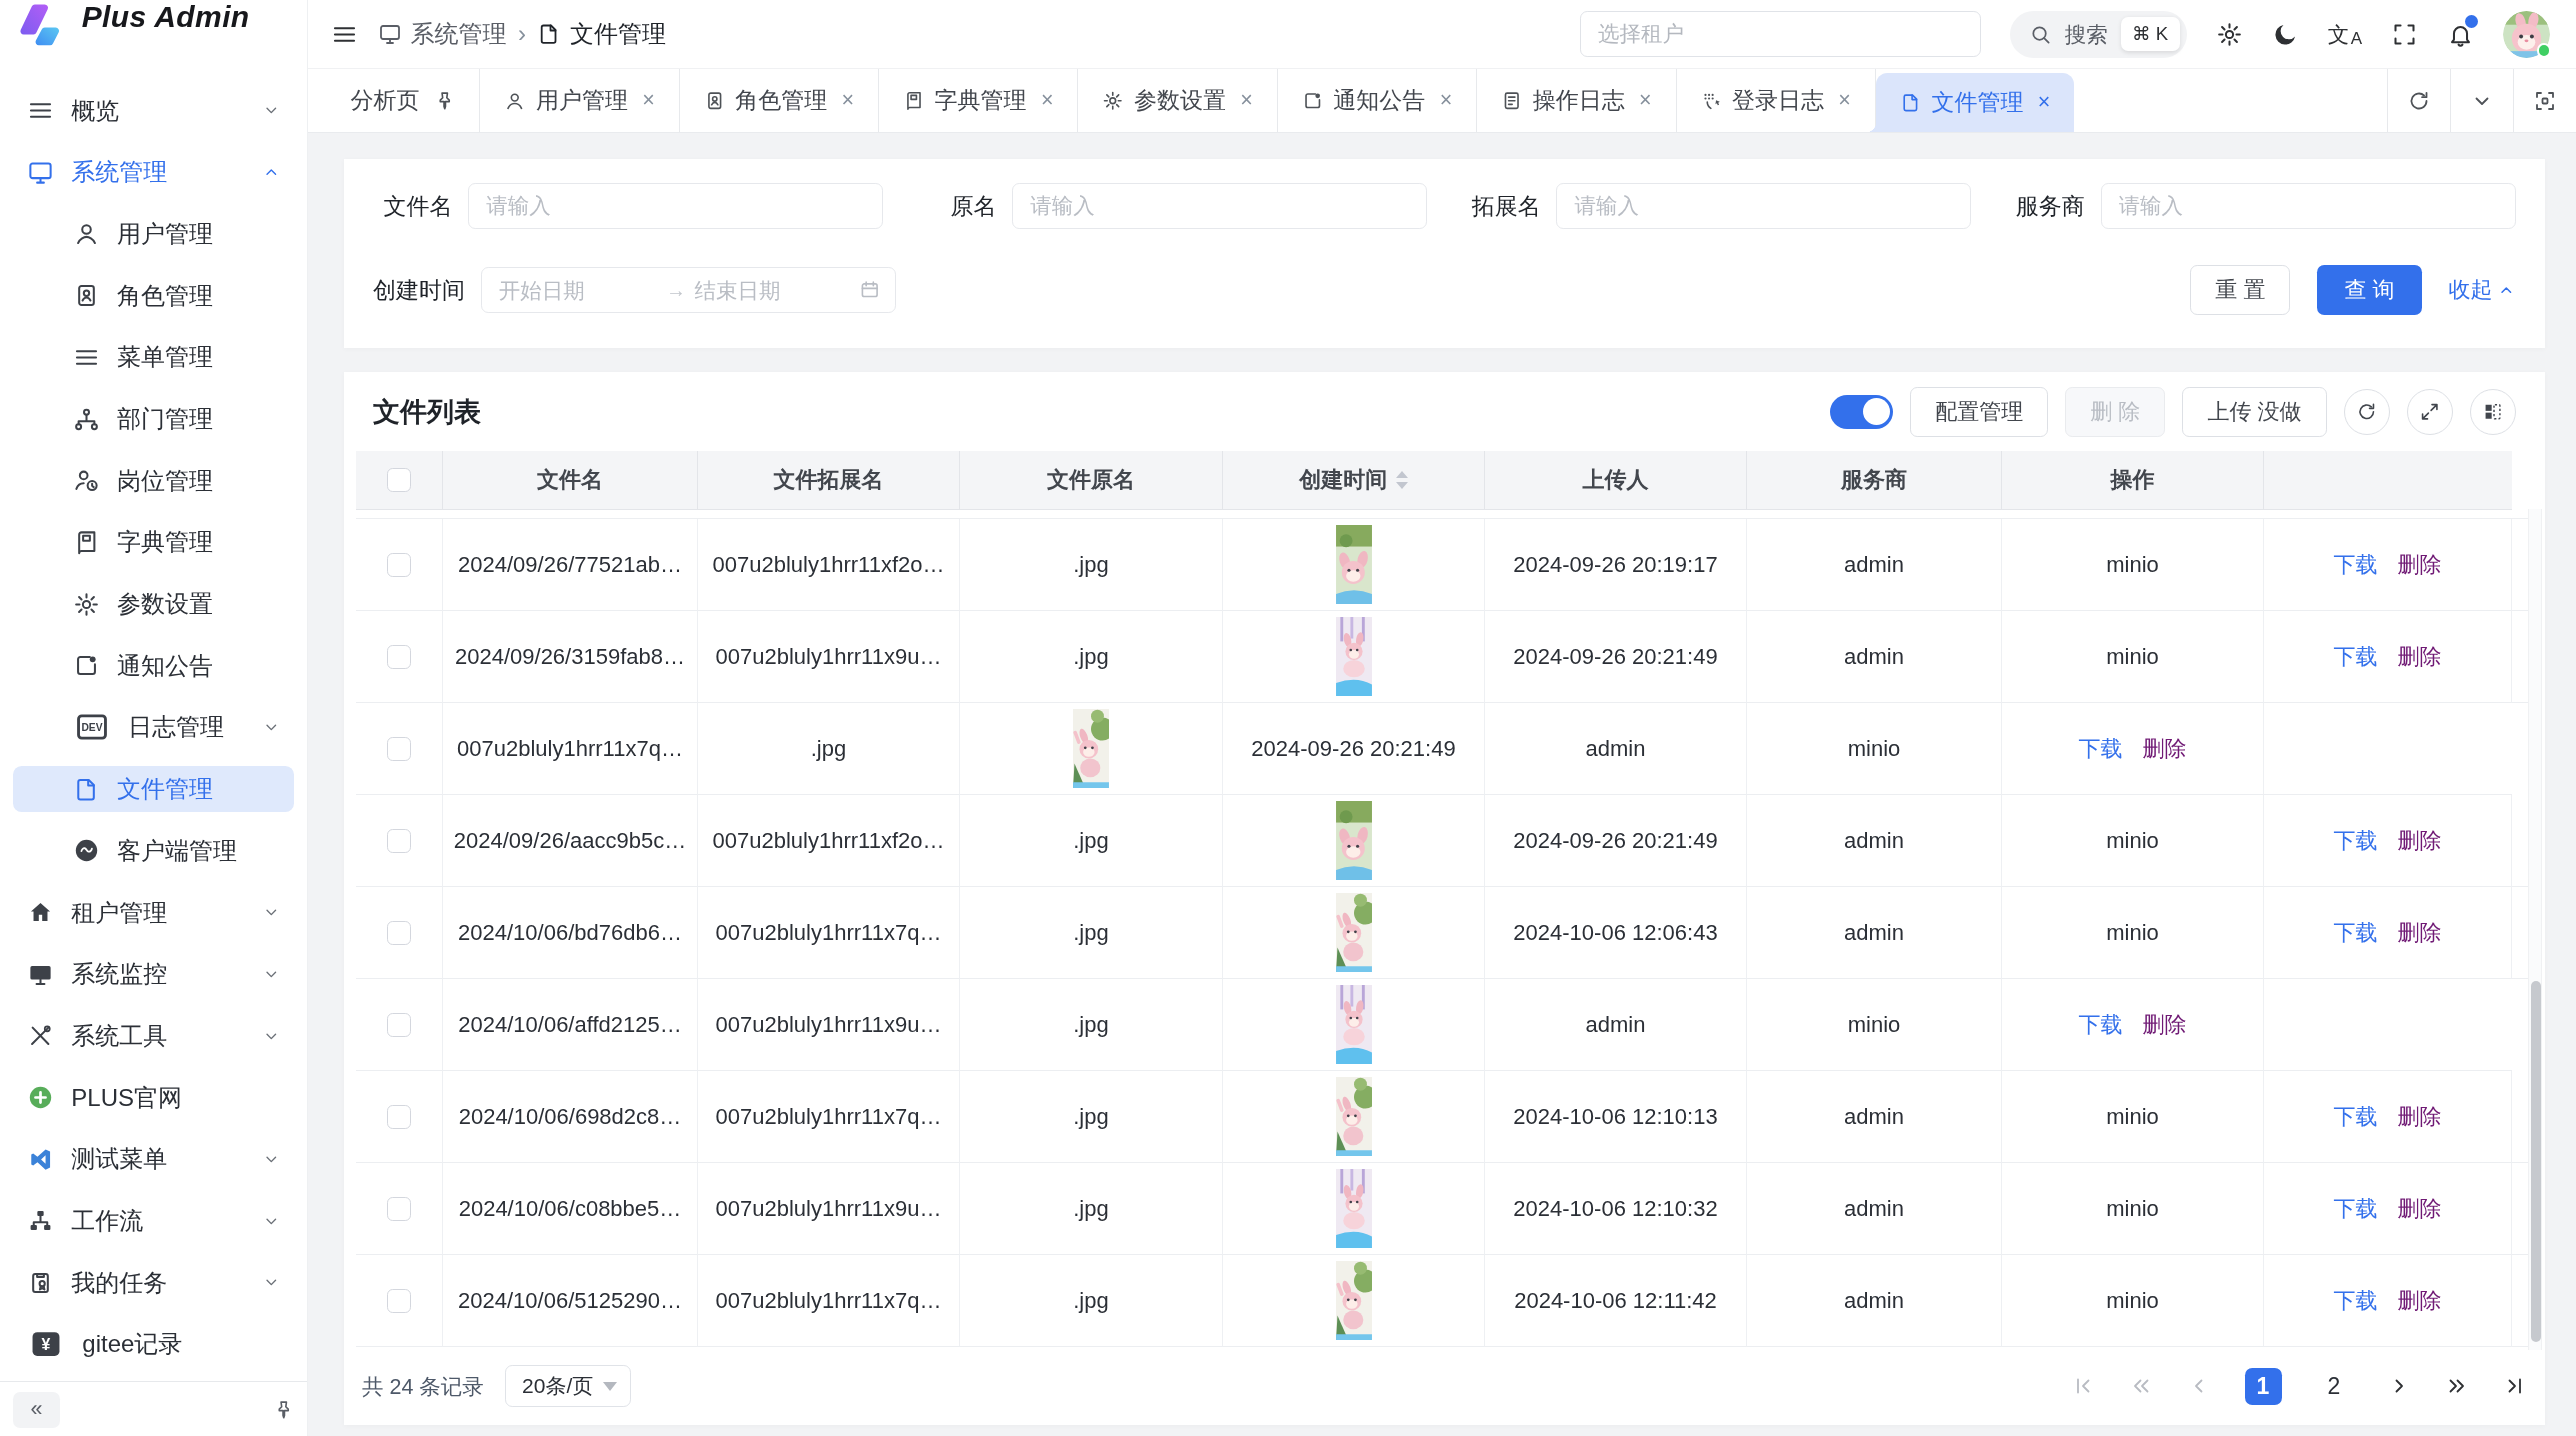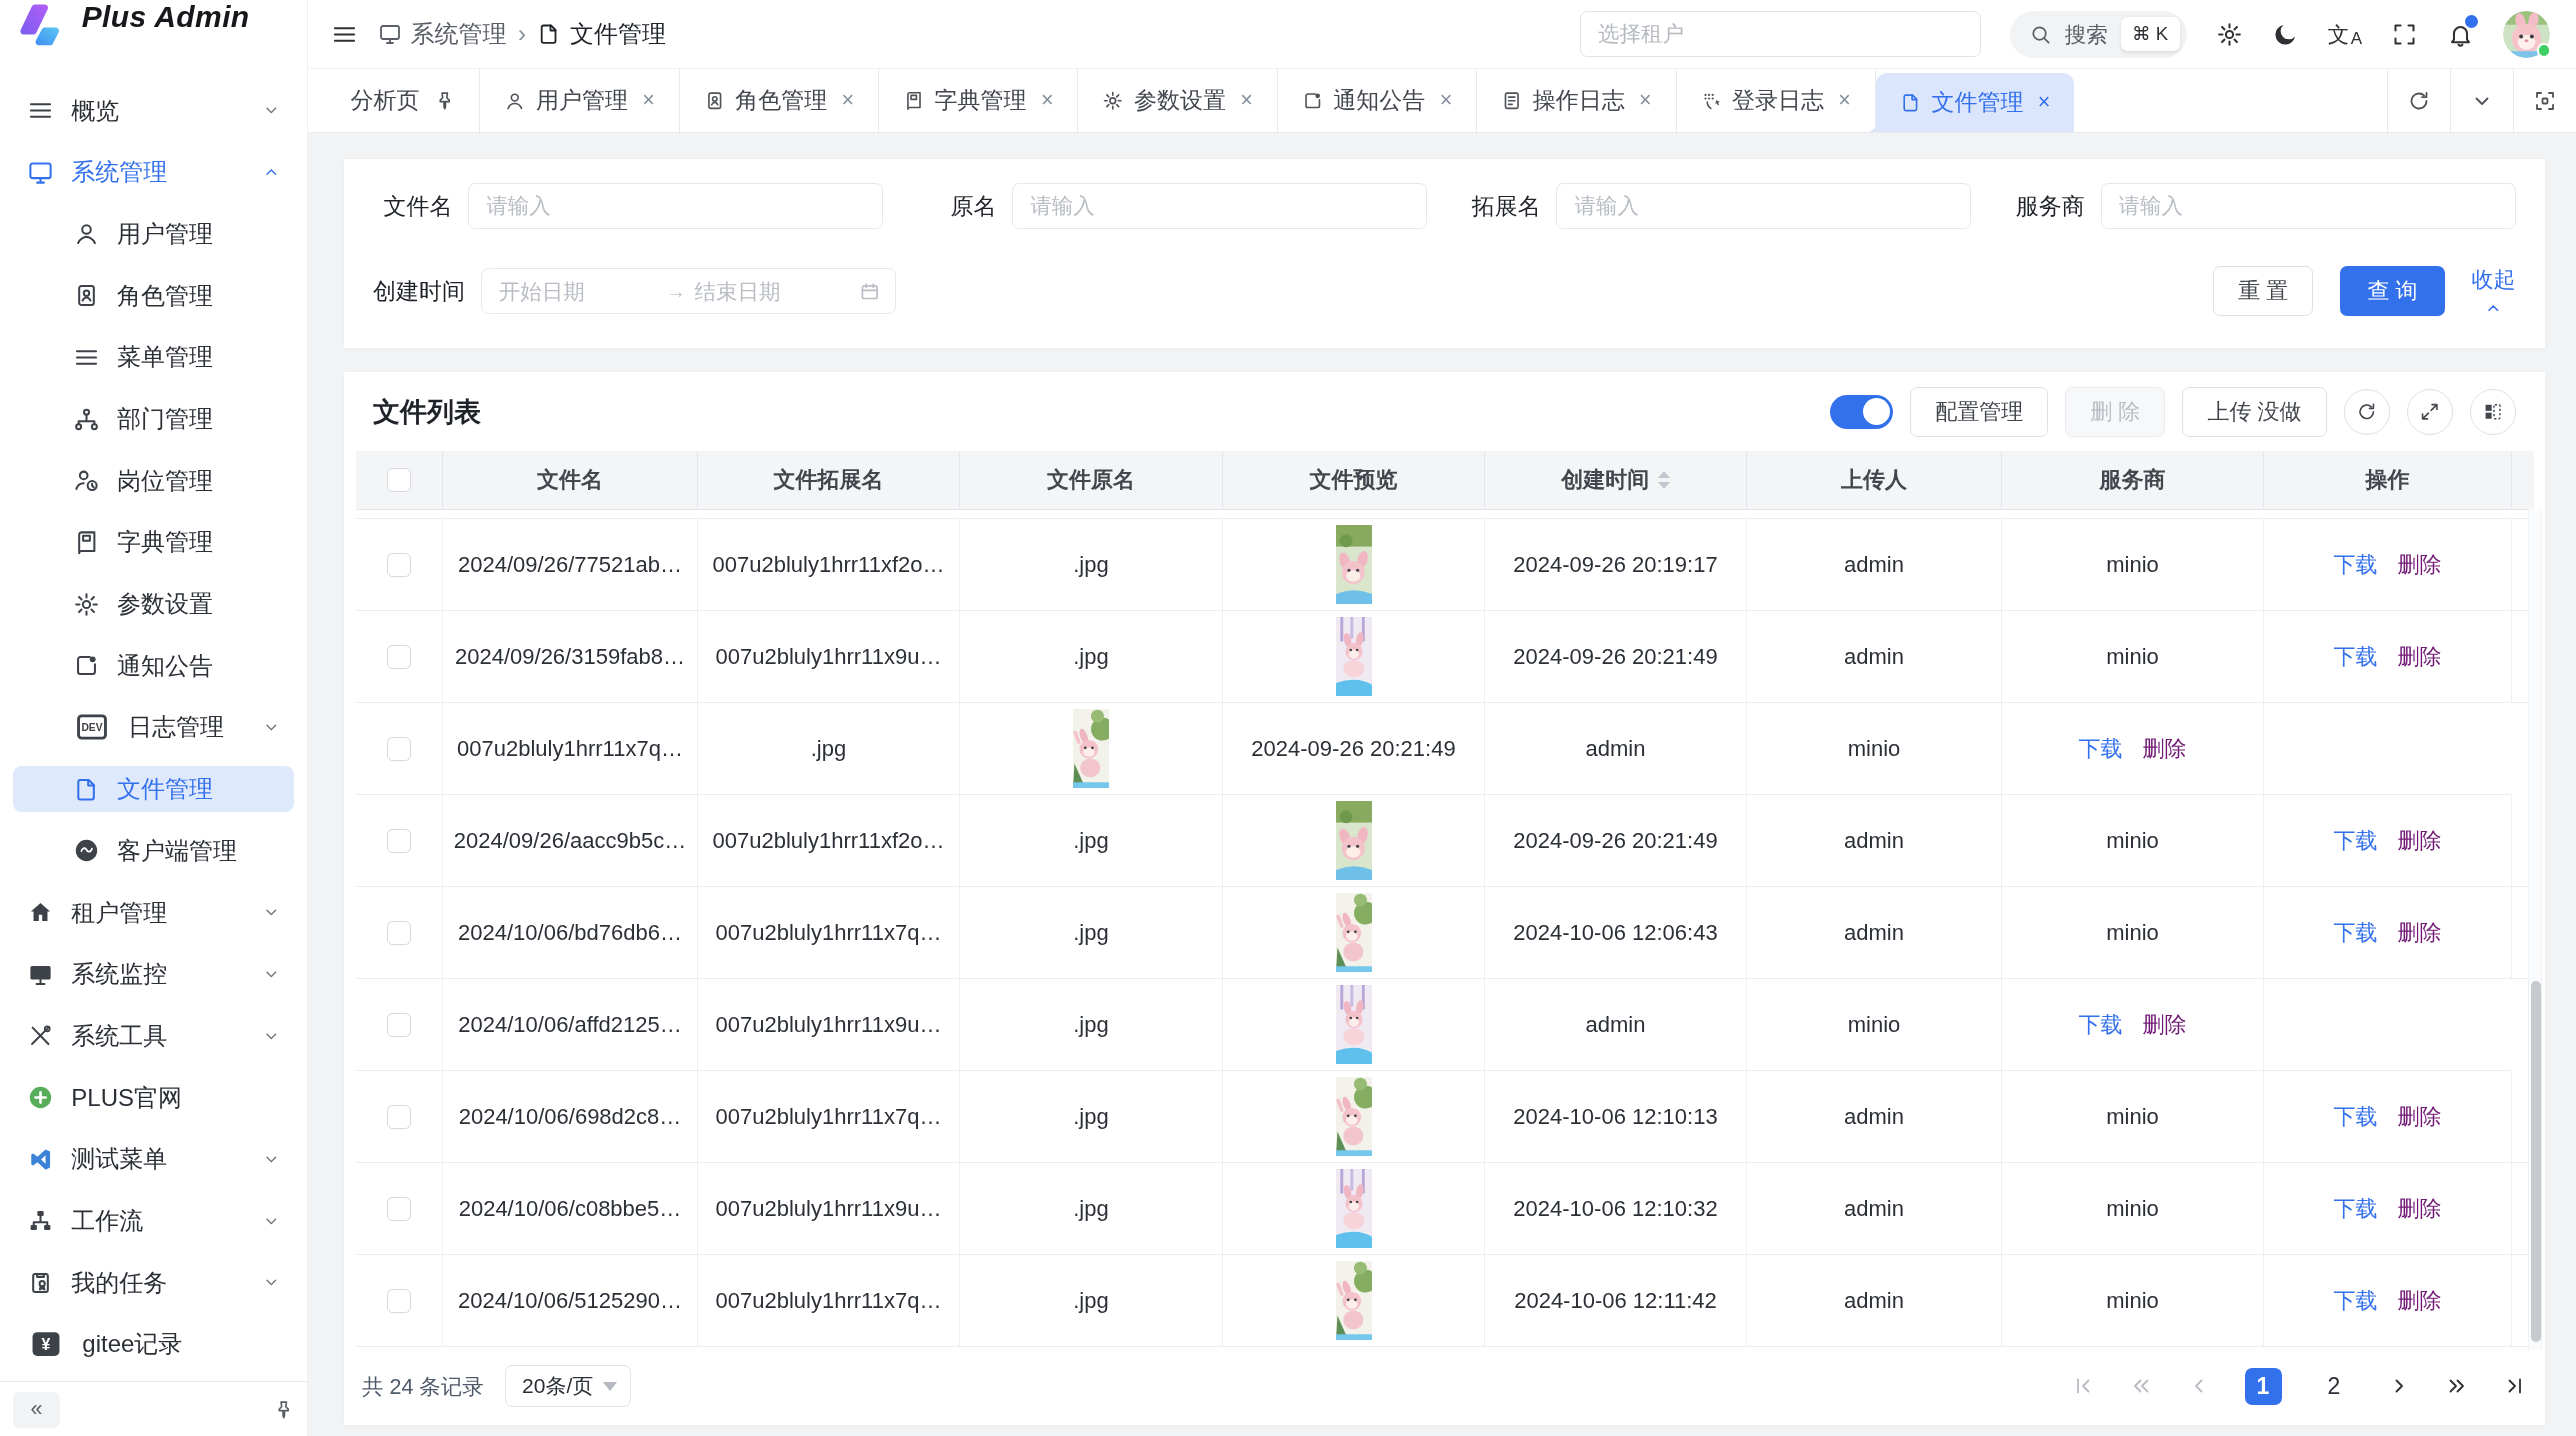--- a/index.html
+++ b/index.html
@@ -78,21 +78,21 @@
   .f-input::placeholder{color:#b9bdc4;}
   .date-group{width:calc((100% - 103px)/4 + 0px);flex:none;display:flex;align-items:center;}
   .date-range{width:415px;height:46px;flex:none;border:1.4px solid #e6e8ec;border-radius:7.2px;display:flex;align-items:center;padding:0 14.3px 0 17px;gap:5.7px;color:#b9bdc4;font-size:21.5px;cursor:text;}
   .date-range .dr-start,.date-range .dr-end{flex:1;white-space:nowrap;}
   .dr-arrow{color:#c2c6cc;font-size:20px;padding:0 2.9px;}
   .dr-cal{color:#b9bdc4;font-size:21.5px;}
   .f-buttons{margin-left:auto;display:flex;align-items:center;gap:27px;}
   .btn{height:50px;border-radius:7.2px;font-size:22px;font-family:inherit;cursor:pointer;display:inline-flex;align-items:center;justify-content:center;}
   .btn-plain{background:#fff;border:1.4px solid #dde0e5;color:#42464d;padding:0 24px;}
   .btn-primary{background:#3370eb;border:none;color:#fff;padding:0 27px;}
-  .link-collapse{display:flex;align-items:center;gap:4.3px;color:#3370eb;font-size:22px;cursor:pointer;flex-direction:column;}
+  .link-collapse{display:flex;align-items:center;gap:4.3px;color:#3370eb;font-size:22px;cursor:pointer;}
   .link-collapse .icon{font-size:18.6px;}
 
   
   .table-card{height:1053px;display:flex;flex-direction:column;position:relative;overflow:hidden;}
   .card-head{height:79px;display:flex;align-items:center;padding:0 29px;flex:none;}
   .card-title{font-size:27px;font-weight:600;color:#1f2329;}
   .card-tools{margin-left:auto;display:flex;align-items:center;gap:17px;}
   .toggle{width:63px;height:34px;border-radius:17px;background:#3370eb;position:relative;cursor:pointer;flex:none;border:none;}
   .toggle .knob{position:absolute;top:3.6px;right:3.6px;width:27px;height:27px;border-radius:50%;background:#fff;}
   .btn-disabled{background:#f7f8fa;border:1.4px solid #e9ebee;color:#b9bdc4;cursor:not-allowed;padding:0 24px;}
@@ -706,23 +706,20 @@
               <span class="checkbox"></span>
             </div>
             <div class="cell">
               <span>文件名</span>
             </div>
             <div class="cell">
               <span>文件拓展名</span>
             </div>
             <div class="cell">
               <span>文件原名</span>
-            </div>
-            <div class="cell">
-              <span>文件预览</span>
             </div>
             <div class="cell">
               <span>创建时间</span>
               <span class="sort">
                 <i class="s-up"></i>
                 <i class="s-down"></i>
               </span>
             </div>
             <div class="cell">
               <span>上传人</span>

